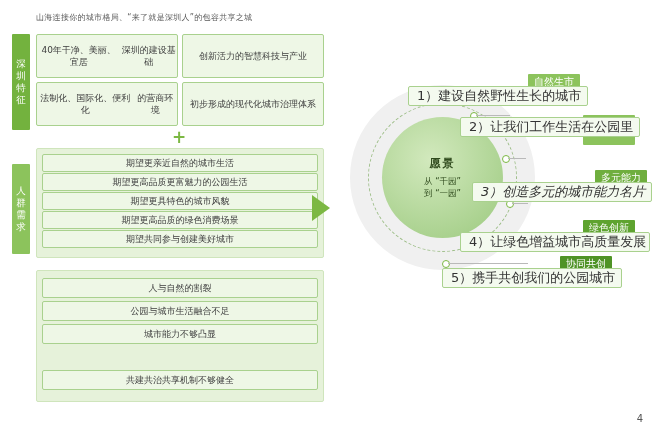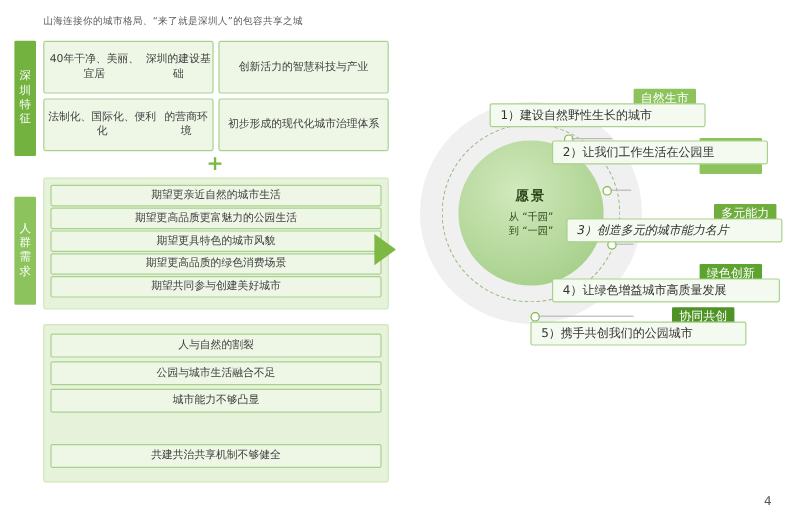--- a/index.html
+++ b/index.html
@@ -91,21 +91,21 @@
 
   .dot{
     position:absolute;width:6px;height:6px;border-radius:50%;
     background:#ffffff;border:1px solid #7cb843;
   }
   .connector{position:absolute;height:1px;background:#b9b9b9;}
 
   .itembox{
     position:absolute;
     border:1px solid #a9d18e;background:#f4faef;
-    color:#333333;font-size:10px;
+    color:#333333;font-size:13px;
     border-radius:2px;
     display:flex;align-items:center;
     padding-left:8px;
     box-sizing:border-box;
   }
   .taglabel{
     position:absolute;
     font-size:10px;color:#ffffff;
     padding:1px 6px 15px 6px;
     border-radius:1px;

